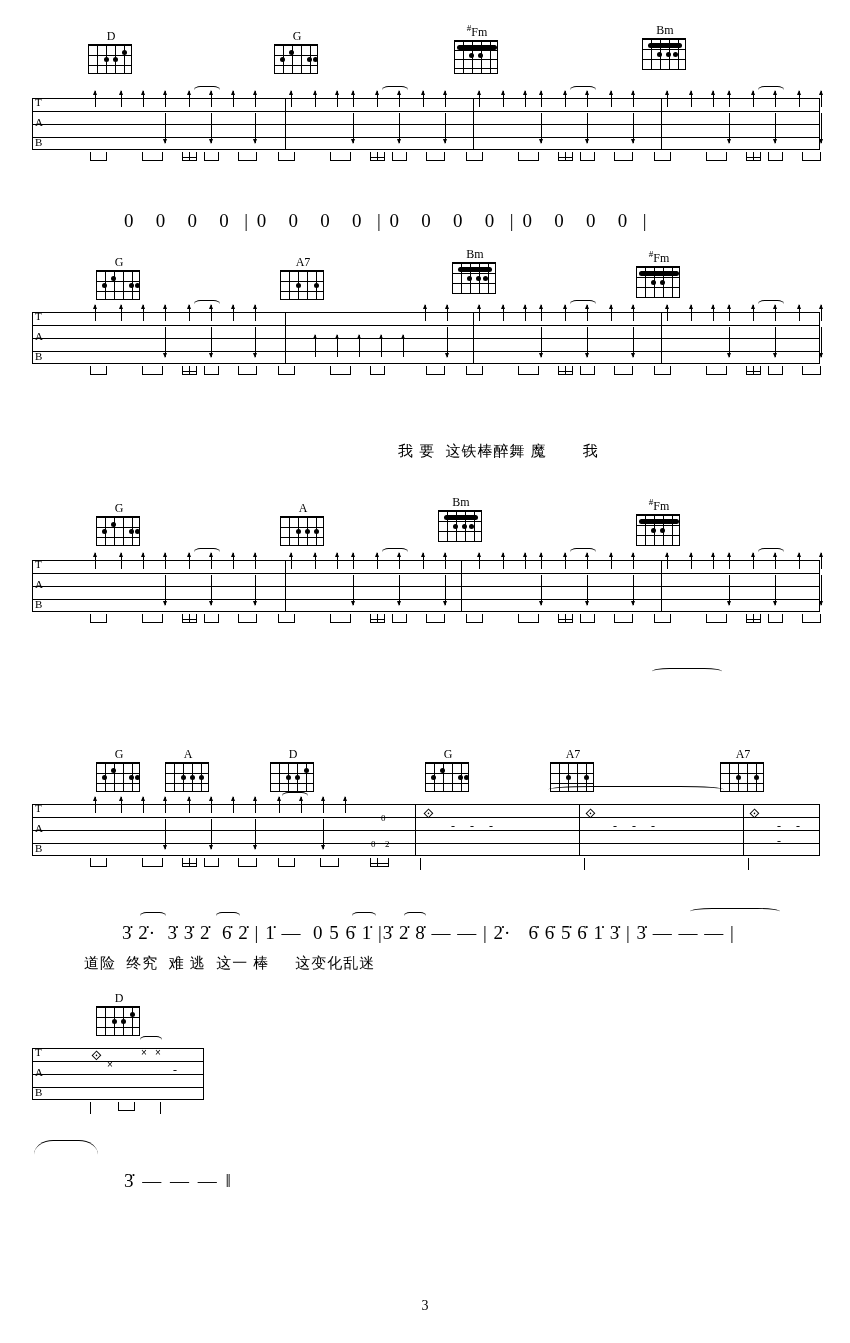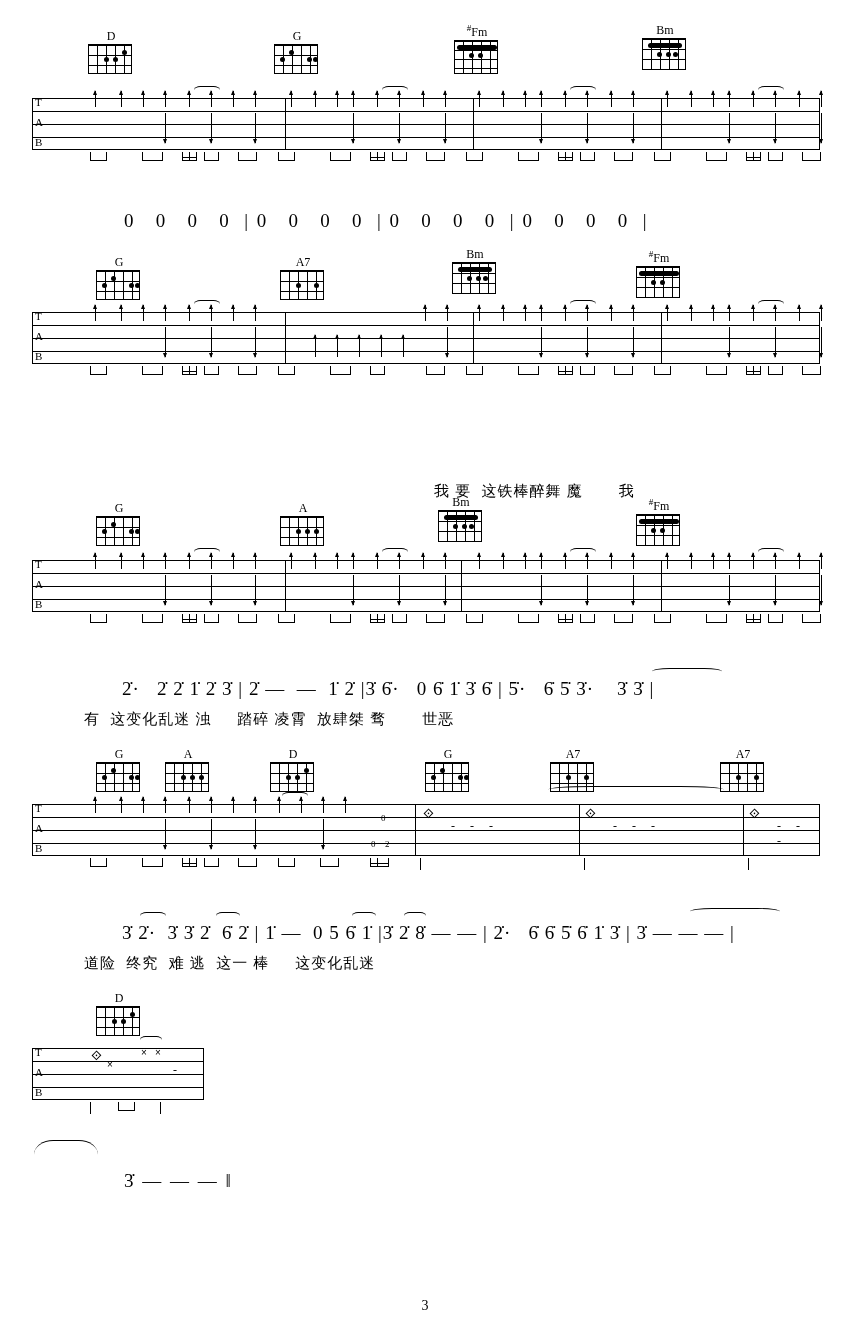--- a/index.html
+++ b/index.html
@@ -518,21 +518,21 @@
         <div class="stem" style="left:728px;top:0px;height:9px;"></div>
       <div class="beam" style="left:714px;top:5px;width:14px;"></div>
       <div class="beam" style="left:736px;top:8px;width:14px;"></div>
       <div class="stem" style="left:736px;top:0px;height:9px;"></div>
         <div class="stem" style="left:750px;top:0px;height:9px;"></div>
       <div class="beam" style="left:770px;top:8px;width:18px;"></div>
       <div class="stem" style="left:770px;top:0px;height:9px;"></div>
         <div class="stem" style="left:788px;top:0px;height:9px;"></div>
     </div>
 
-    <div class="lyrics" style="left:398px;top:482px;letter-spacing:1px;margin-left:36px;">我 要  这铁棒醉舞 魔       我</div>
+    <div class="lyrics" style="left:398px;top:442px;letter-spacing:1px;">我 要  这铁棒醉舞 魔       我</div>
   </div>
 
   <div class="system" style="left:0;top:0;">
 
     <div class="chord" style="left:96px;top:502px;">
       <div class="cname">G</div>
       <div class="grid">
         <div class="v" style="left:8px;"></div>
           <div class="v" style="left:17px;"></div>
         <div class="v" style="left:26px;"></div>
@@ -726,22 +726,20 @@
       <div class="beam" style="left:714px;top:5px;width:14px;"></div>
       <div class="beam" style="left:736px;top:8px;width:14px;"></div>
       <div class="stem" style="left:736px;top:0px;height:9px;"></div>
         <div class="stem" style="left:750px;top:0px;height:9px;"></div>
       <div class="beam" style="left:770px;top:8px;width:18px;"></div>
       <div class="stem" style="left:770px;top:0px;height:9px;"></div>
         <div class="stem" style="left:788px;top:0px;height:9px;"></div>
     </div>
 
     <div class="tie" style="left:652px;top:668px;width:70px;"></div>
-    <div class="notes" style="left:82px;top:678px;letter-spacing:1px;">2̇·   2̇ 2̇ 1̇ 2̇ 3̇ | 2̇ —  —  1̇ 2̇ |3̇ 6̇·   0 6̇ 1̇ 3̇ 6̇ | 5̇·   6̇ 5̇ 3̇·    3̇ 3̇ |</div>
-    <div class="lyrics" style="left:84px;top:710px;letter-spacing:1px;">有  这变化乱迷 浊     踏碎 凌霄  放肆桀 骛       世恶</div>
   </div>
 
   <div class="system" style="left:0;top:0;">
 
     <div class="chord" style="left:96px;top:748px;">
       <div class="cname">G</div>
       <div class="grid">
         <div class="v" style="left:8px;"></div>
           <div class="v" style="left:17px;"></div>
         <div class="v" style="left:26px;"></div>

